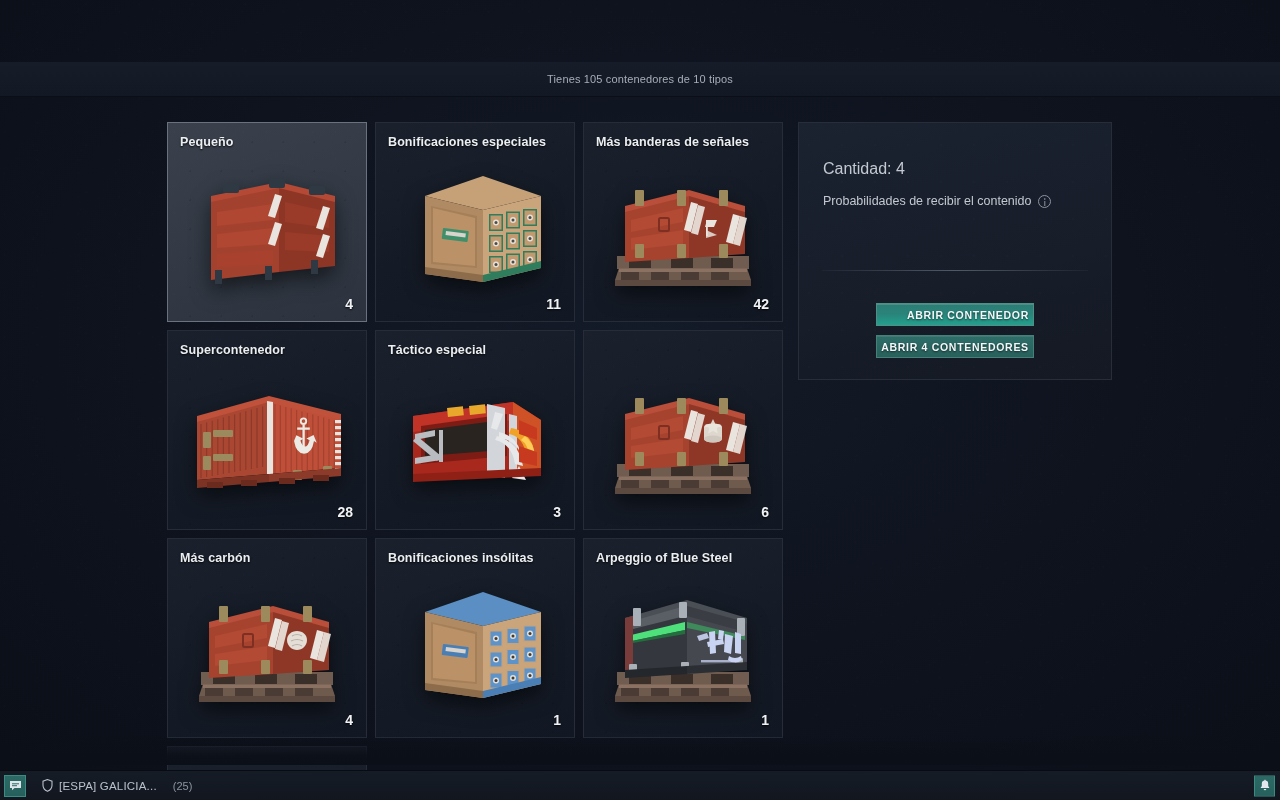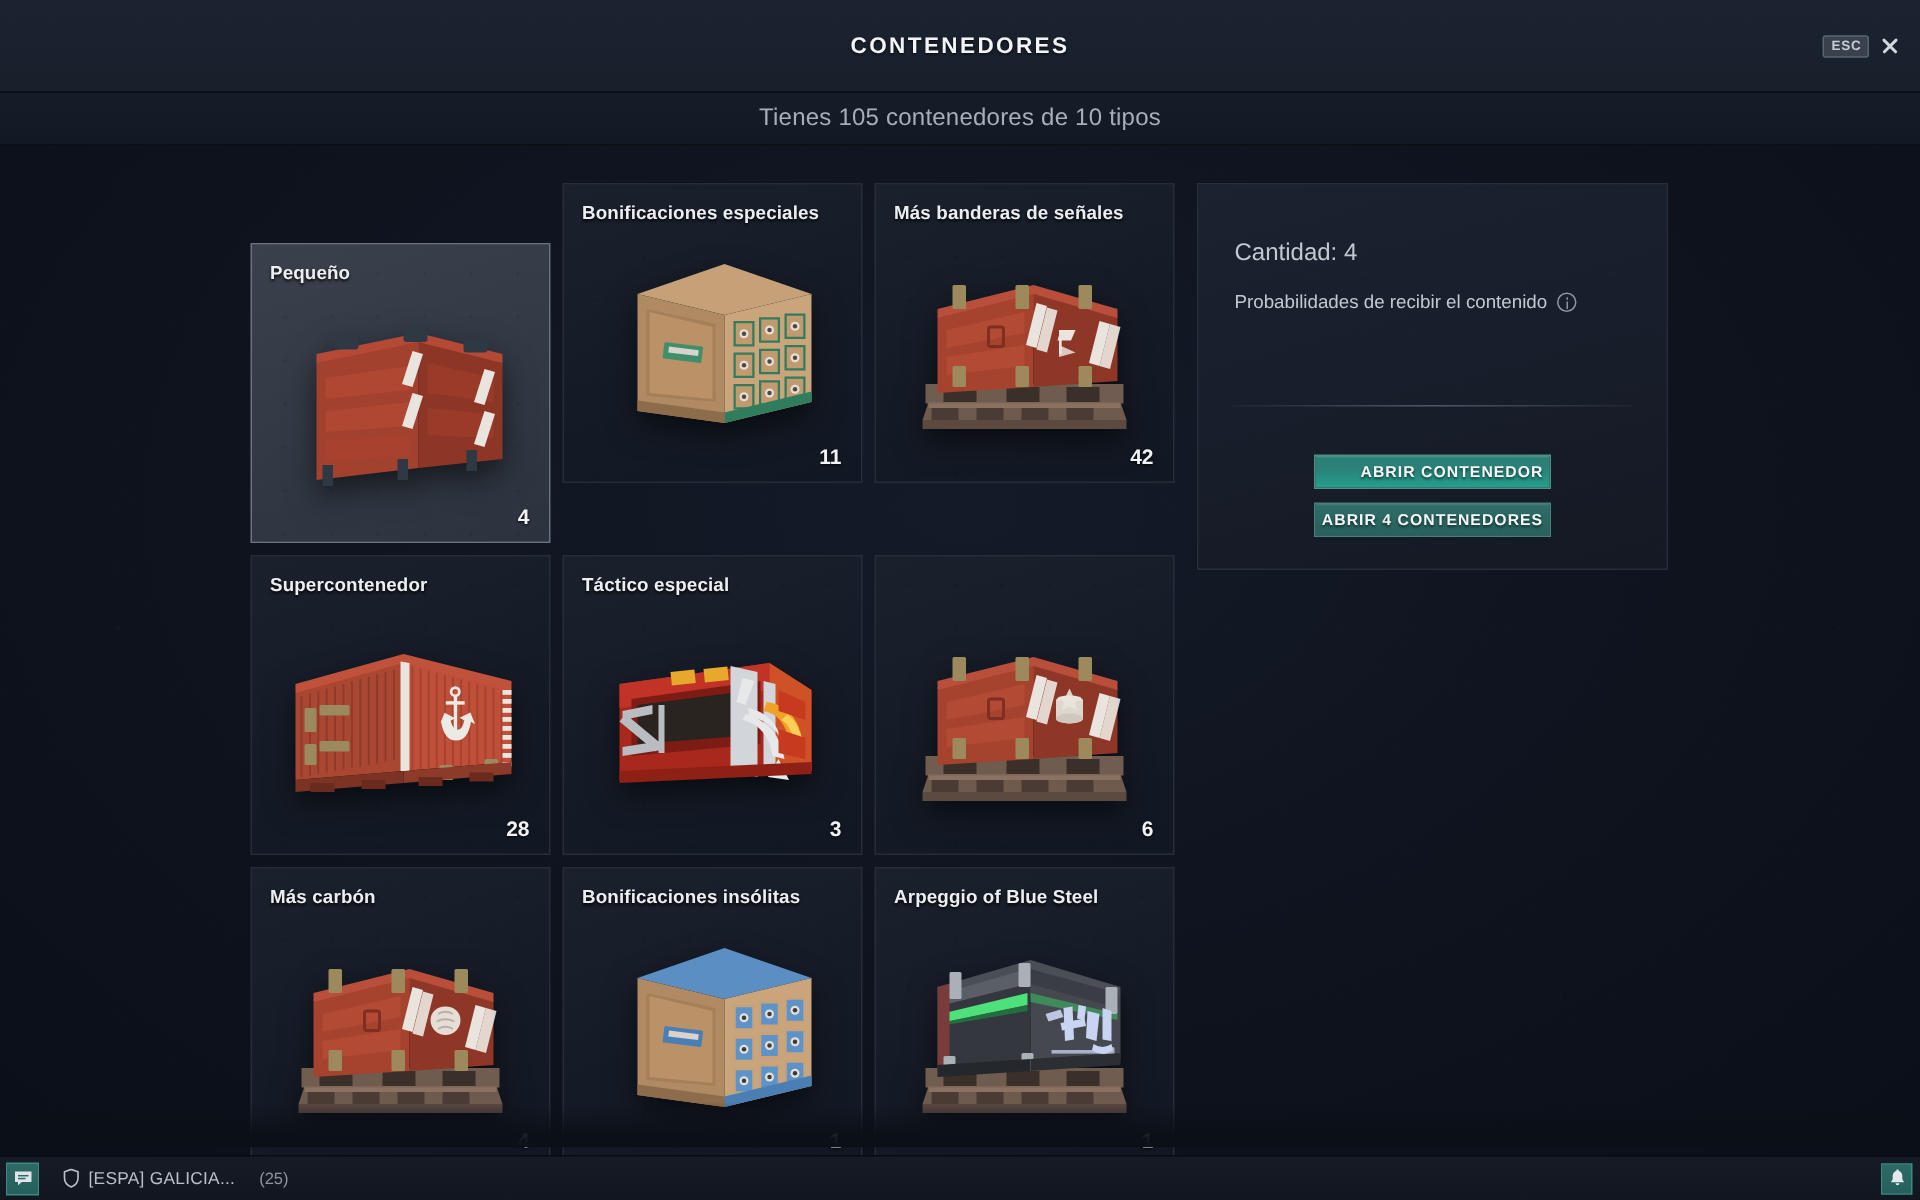--- a/index.html
+++ b/index.html
@@ -68,21 +68,21 @@
   .close-x::before{ transform:translate(-50%,-50%) rotate(45deg); }
   .close-x::after { transform:translate(-50%,-50%) rotate(-45deg); }
 
   
   .subheader {
     position:absolute; top:62px; left:0; width:1280px; height:35px;
     background:linear-gradient(180deg,#161d28 0%,#131924 100%);
     border-bottom:1px solid #0a0e15;
     display:flex; align-items:center; justify-content:center;
   }
-  .subheader-text { font-size:16px; color:#a7aeb8; letter-spacing:.15px; }
+  .subheader-text { font-size:11px; color:#a7aeb8; letter-spacing:.15px; }
 
   
   .content { position:absolute; top:97px; left:0; width:1280px; height:668px; }
 
   .grid {
     position:absolute; left:167px; top:25px;
     width:616px;
     display:flex; flex-wrap:wrap; gap:8px;
   }
   .card {
@@ -94,21 +94,20 @@
   .card::after{
     content:""; position:absolute; inset:0; pointer-events:none; opacity:.6;
     background-image:
       radial-gradient(circle at 28% 33%, rgba(255,255,255,.02) 0 1px, transparent 1px),
       radial-gradient(circle at 72% 66%, rgba(0,0,0,.15) 0 1px, transparent 1px);
     background-size:23px 27px, 31px 29px;
   }
   .card.selected {
     background:linear-gradient(160deg,#3a414c 0%,#333a45 50%,#2c333e 100%);
     border:1px solid #6a7280;
-    margin-top:40px;
   }
   .card-title {
     position:absolute; left:12px; top:12px; right:12px;
     font-size:12.5px; font-weight:bold; color:#eceff2;
     letter-spacing:.1px; text-shadow:0 1px 2px rgba(0,0,0,.9);
     z-index:4; line-height:1.15;
   }
   .card-count {
     position:absolute; right:13px; bottom:9px;
     font-size:14px; font-weight:bold; color:#f0f2f5;
@@ -218,27 +217,20 @@
     display:flex; align-items:center; justify-content:center; cursor:pointer;
   }
 </style>
 </head>
 <body>
 
 <div id="app">
 
   <div class="bg"></div>
 
-  <div class="header">
-    <div class="header-title">CONTENEDORES</div>
-    <div class="esc-group">
-      <span class="esc-key">ESC</span>
-      <span class="close-x"></span>
-    </div>
-  </div>
 
   <div class="subheader">
     <div class="subheader-text">Tienes 105 contenedores de 10 tipos</div>
   </div>
 
   <div class="content">
     <div class="grid" id="grid">
         <div class="card selected">
           <div class="card-title">Pequeño</div>
           <div class="card-art">

